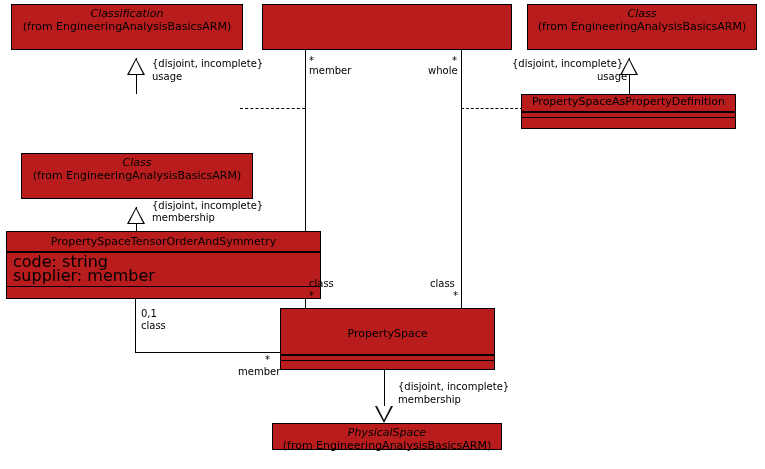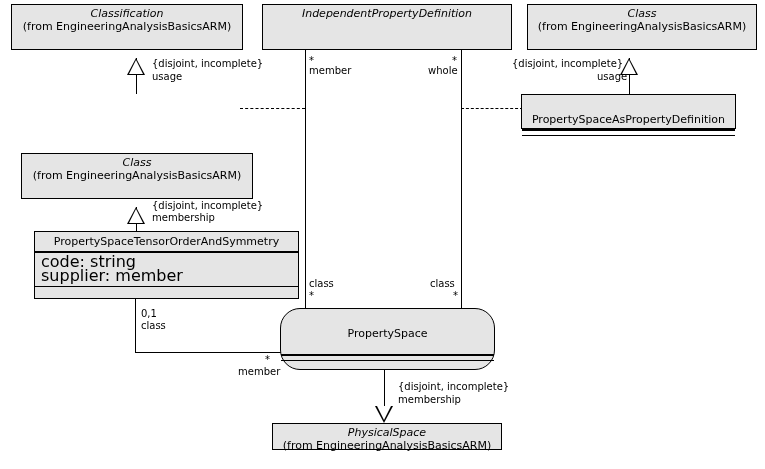--- a/index.html
+++ b/index.html
@@ -13,21 +13,21 @@
     height: 469px;
     background: #ffffff;
     font-family: "DejaVu Sans", sans-serif;
     overflow: hidden;
   }
   
   .uml-box {
     position: absolute;
     box-sizing: border-box;
     border: 1px solid #000000;
-    background: #e5e5e5;
+    background: #b91c1c;
     z-index: 5;
   }
   .uml-name {
     text-align: center;
     font-size: 11px;
     color: #000000;
     line-height: 13px;
     padding: 2px 3px 3px 3px;
     white-space: nowrap;
   }
@@ -170,59 +170,58 @@
 
   <div class="uml-box" style="left:11px; top:4px; width:232px; height:46px;">
     <div class="uml-name italic">
       <span>Classification</span>
       <span class="uml-from">(from EngineeringAnalysisBasicsARM)</span>
     </div>
   </div>
 
   <div class="uml-box" style="left:262px; top:4px; width:250px; height:46px;">
     <div class="uml-name italic">
-      <span>IndependentPropertyDefinition</span>
     </div>
   </div>
 
   <div class="uml-box" style="left:527px; top:4px; width:230px; height:46px;">
     <div class="uml-name italic">
       <span>Class</span>
       <span class="uml-from">(from EngineeringAnalysisBasicsARM)</span>
     </div>
   </div>
 
 
   <div class="uml-box" style="left:521px; top:94px; width:215px; height:35px;">
-    <div class="uml-name" style="padding-top:18px;">PropertySpaceAsPropertyDefinition</div>
+    <div class="uml-name" style="padding-top:0;">PropertySpaceAsPropertyDefinition</div>
     <div class="sep-thick"></div>
     <div class="compartment empty"></div>
     <div class="sep-thin"></div>
     <div class="compartment empty"></div>
   </div>
 
   <div class="uml-box" style="left:21px; top:153px; width:232px; height:46px;">
     <div class="uml-name italic">
       <span>Class</span>
       <span class="uml-from">(from EngineeringAnalysisBasicsARM)</span>
     </div>
   </div>
 
-  <div class="uml-box" style="left:6px; top:231px; width:265px; height:68px;margin-left:28px;">
+  <div class="uml-box" style="left:6px; top:231px; width:315px; height:68px;">
     <div class="uml-name" style="padding-top:3px;">PropertySpaceTensorOrderAndSymmetry</div>
     <div class="sep-thick"></div>
     <div class="compartment">
       <div>code: string</div>
       <div>supplier: member</div>
     </div>
     <div class="sep-thin"></div>
     <div class="compartment empty"></div>
   </div>
 
-  <div class="uml-box" style="left:280px; top:308px; width:215px; height:62px;border-radius:20px;">
+  <div class="uml-box" style="left:280px; top:308px; width:215px; height:62px;">
     <div class="uml-name" style="padding-top:18px;">PropertySpace</div>
     <div class="sep-thick" style="margin-top:11px;"></div>
     <div class="compartment empty"></div>
     <div class="sep-thin"></div>
     <div class="compartment empty"></div>
   </div>
 
   <div class="uml-box" style="left:272px; top:423px; width:230px; height:27px;">
     <div class="uml-name italic">
       <span>PhysicalSpace</span>

